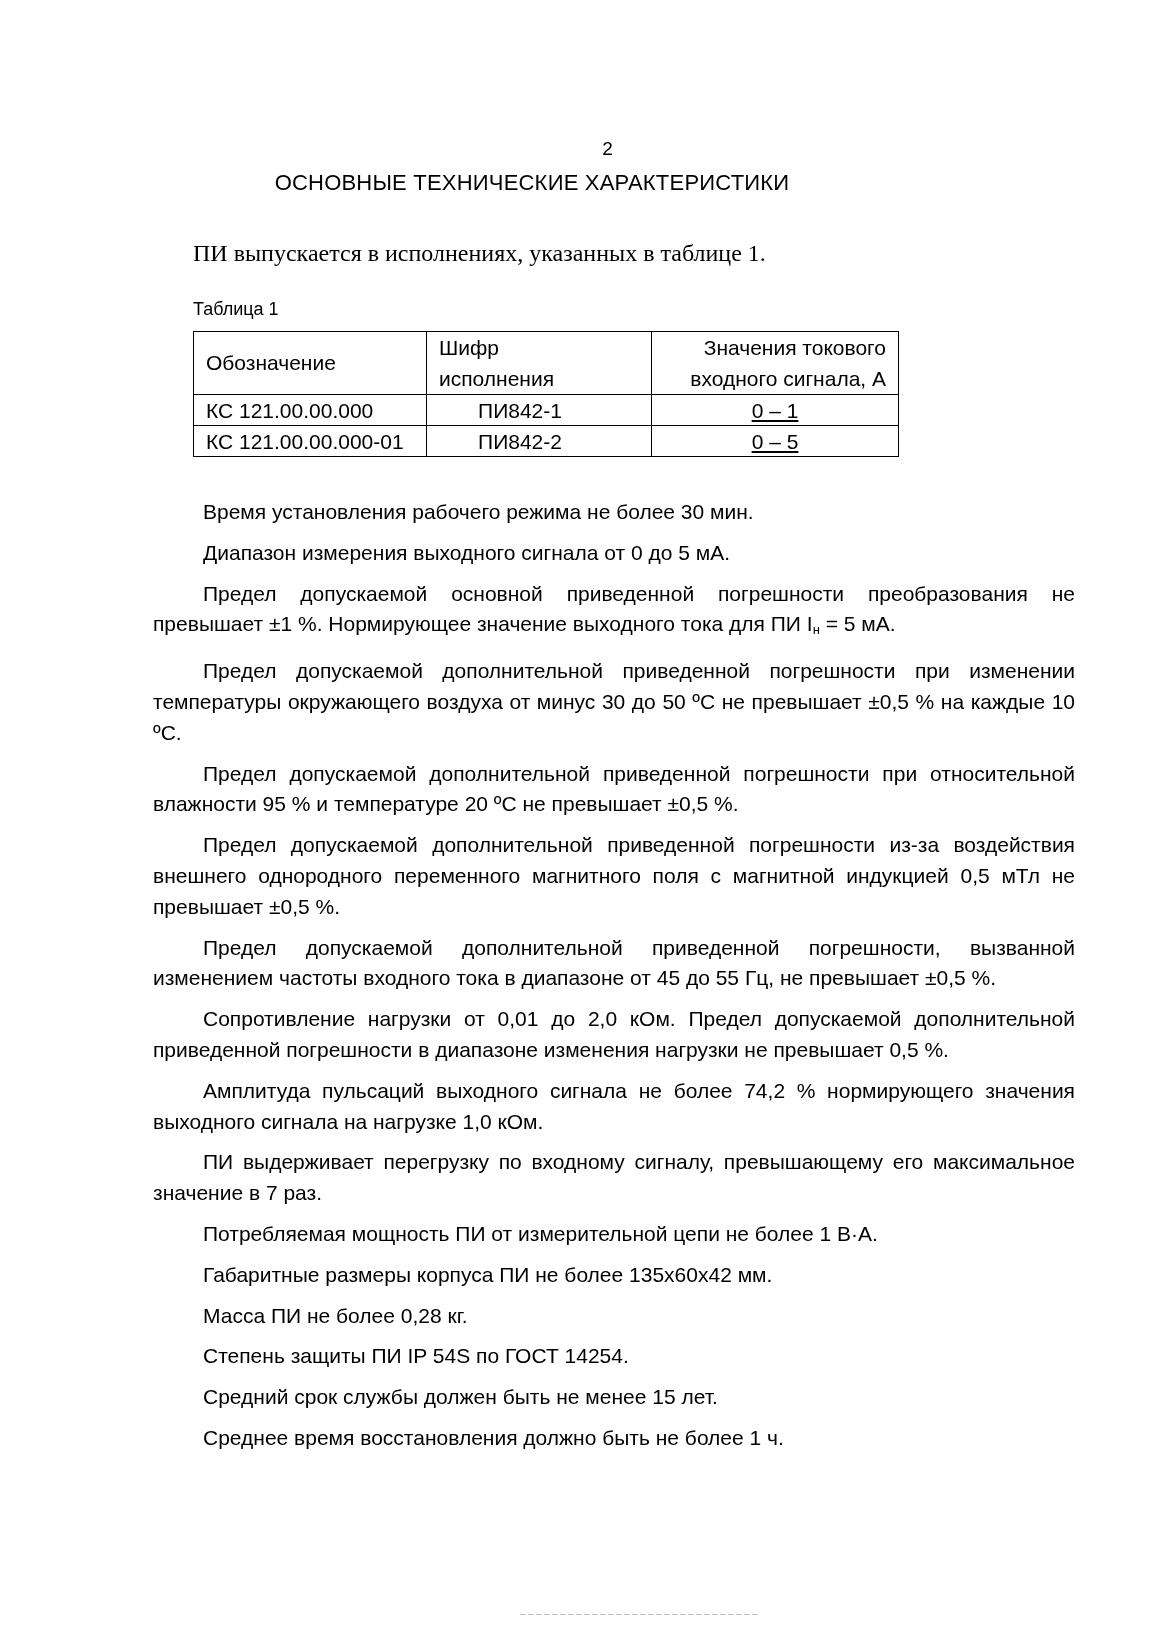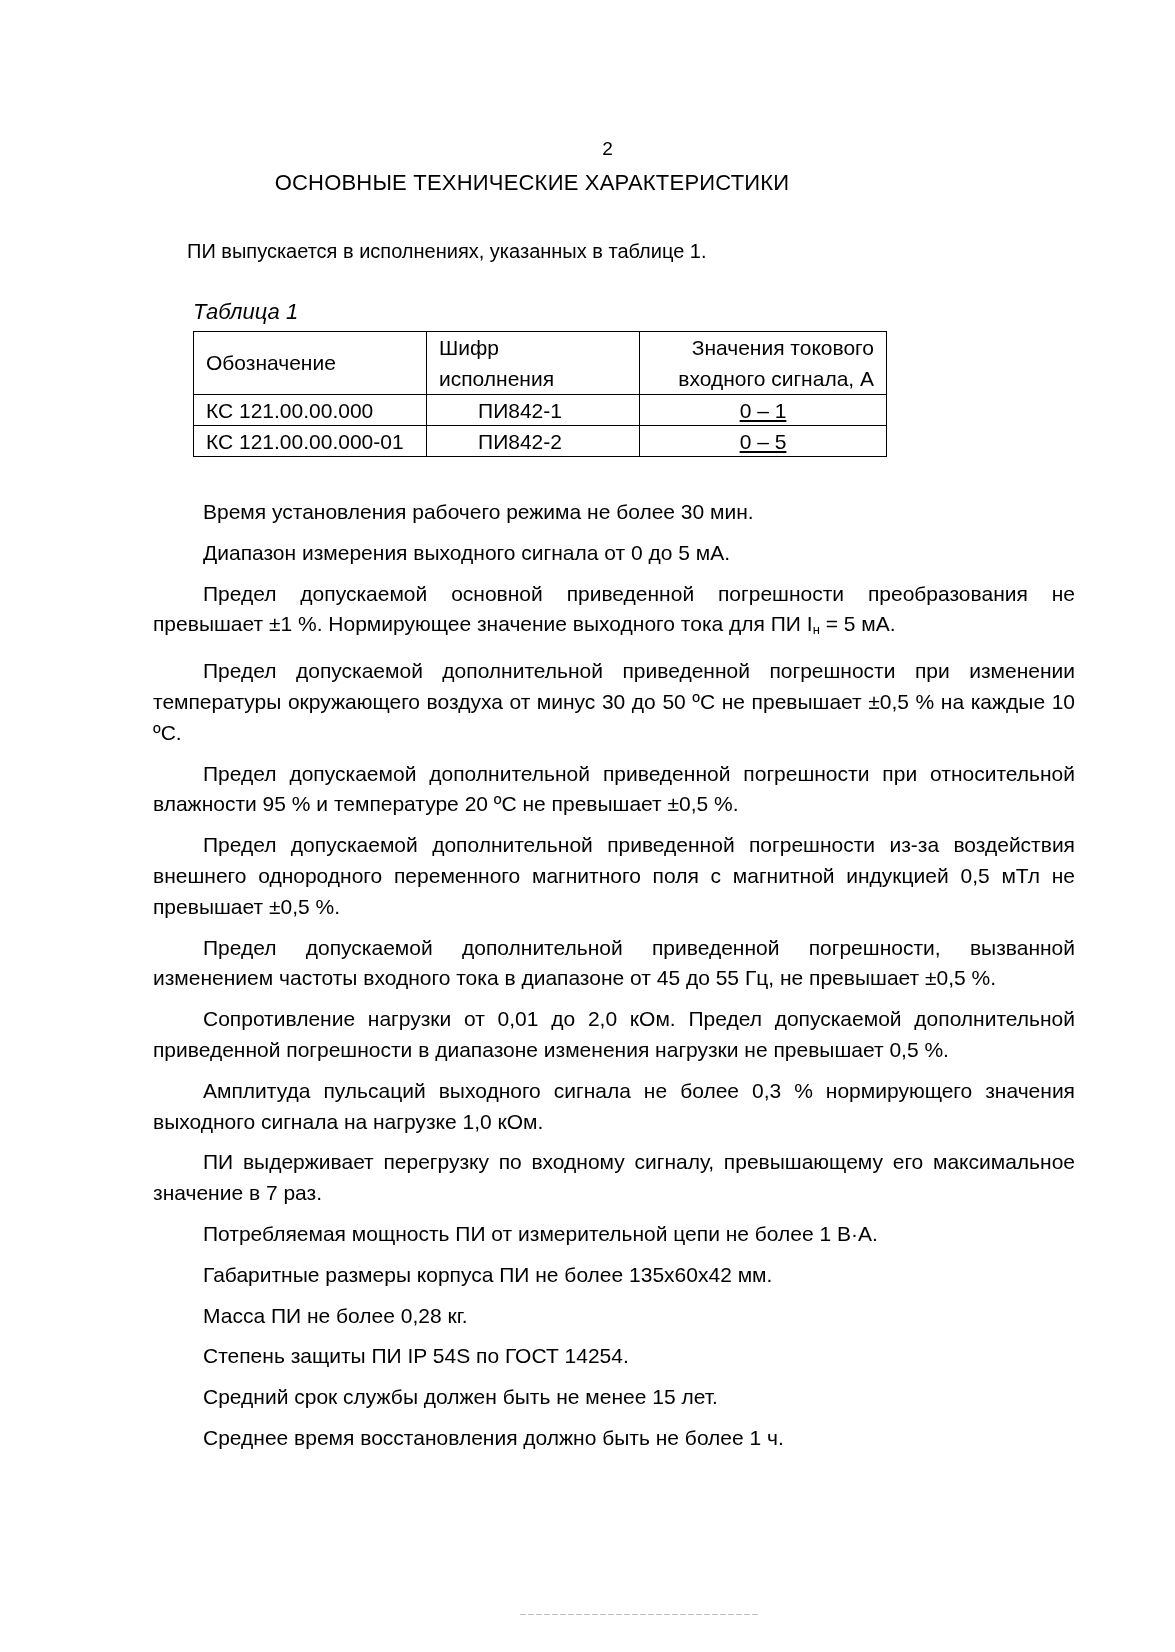--- a/index.html
+++ b/index.html
@@ -3,32 +3,32 @@
   <meta charset="utf-8">
   <style>
     html, body { margin: 0; padding: 0; background: #ffffff; }
     body {
       width: 1175px; height: 1652px; position: relative; overflow: hidden;
       font-family: "Liberation Sans", "DejaVu Sans", sans-serif;
       color: #000; font-size: 21px;
     }
     .page-num { position: absolute; top: 138px; left: 0; width: 1175px; text-align: center; font-size: 19px; padding-left: 40px; box-sizing: border-box; }
     .title { position: absolute; top: 170px; left: 0; width: 1024px; text-align: center; font-size: 22px; padding-left: 40px; box-sizing: border-box; letter-spacing: 0.2px; }
-    .intro { position: absolute; top: 240px; left: 187px; font-size: 20px; }
-    .table-caption { position: absolute; top: 299px; left: 193px; font-size: 22px; font-style: italic; }
+    .intro { position: absolute; top: 240px; left: 193px; font-size: 24px; font-family: Liberation Serif, serif; }
+    .table-caption { position: absolute; top: 299px; left: 193px; font-size: 18px; }
     table.t1 {
       position: absolute; top: 331px; left: 193px; border-collapse: collapse;
       font-size: 21px;
     }
     table.t1 td { border: 1.6px solid #000; padding: 0 12px; line-height: 30px; vertical-align: middle; }
     table.t1 .c1 { width: 208px; }
     table.t1 .c2 { width: 162px; }
     table.t1 .c3 { width: 222px; text-align: right; }
     table.t1 .center { text-align: center; text-decoration: underline; }
-    table.t1 .c2v { text-align: center; padding-right: 38px; margin-top: 28px; }
+    table.t1 .c2v { text-align: center; padding-right: 50px; margin-top: 28px; }
     table.t1 tr.hdr td { height: 62px; }
     table.t1 tr.hdr td.c2, table.t1 tr.hdr td.c3 { line-height: 31px; }
     table.t1 tr.row td { height: 30px; line-height: 29px; }
     .body-text {
       position: absolute; top: 487px; left: 143px; width: 942px;
       font-size: 21px; line-height: 30.8px;
     }
     .body-text p { margin: 10px; text-align: justify; text-indent: 50px; }
     .footer-line {
       position: absolute; top: 1614px; left: 520px; width: 240px; height: 1px;
@@ -73,21 +73,21 @@
 
 <div class="body-text">
   <p>Время установления рабочего режима не более 30 мин.</p>
   <p>Диапазон измерения выходного сигнала от 0 до 5 мА.</p>
   <p><span>Предел допускаемой основной приведенной погрешности преобразования не превышает ±1 %. Нормирующее значение выходного тока для ПИ I</span><sub>н</sub><span> = 5 мА.</span></p>
   <p>Предел допускаемой дополнительной приведенной погрешности при изменении температуры окружающего воздуха от минус 30 до 50 ºС не превышает ±0,5 % на каждые 10 ºС.</p>
   <p>Предел допускаемой дополнительной приведенной погрешности при относительной влажности 95 % и  температуре 20 ºС не превышает ±0,5 %.</p>
   <p>Предел допускаемой дополнительной приведенной погрешности из-за воздействия внешнего однородного переменного магнитного поля с магнитной индукцией 0,5 мТл не превышает ±0,5 %.</p>
   <p>Предел допускаемой дополнительной приведенной погрешности, вызванной изменением частоты входного тока в диапазоне от 45 до 55 Гц, не превышает ±0,5 %.</p>
   <p>Сопротивление нагрузки от 0,01 до 2,0 кОм. Предел допускаемой дополнительной приведенной погрешности в диапазоне изменения нагрузки не превышает 0,5 %.</p>
-  <p>Амплитуда пульсаций выходного сигнала не более 0,3 % нормирующего значения выходного сигнала на нагрузке 1,0 кОм.</p>
+  <p>Амплитуда пульсаций выходного сигнала не более 74,2 % нормирующего значения выходного сигнала на нагрузке 1,0 кОм.</p>
   <p>ПИ выдерживает перегрузку по входному сигналу, превышающему его максимальное значение в 7 раз.</p>
   <p>Потребляемая мощность ПИ от измерительной цепи не более 1 В·А.</p>
   <p>Габаритные размеры корпуса ПИ не более 135х60х42 мм.</p>
   <p>Масса ПИ не более 0,28 кг.</p>
   <p>Степень защиты ПИ IP 54S по ГОСТ 14254.</p>
   <p>Средний срок службы должен быть не менее 15 лет.</p>
   <p>Среднее время восстановления должно быть не более 1 ч.</p>
 </div>
 
 <div class="footer-line"></div>

